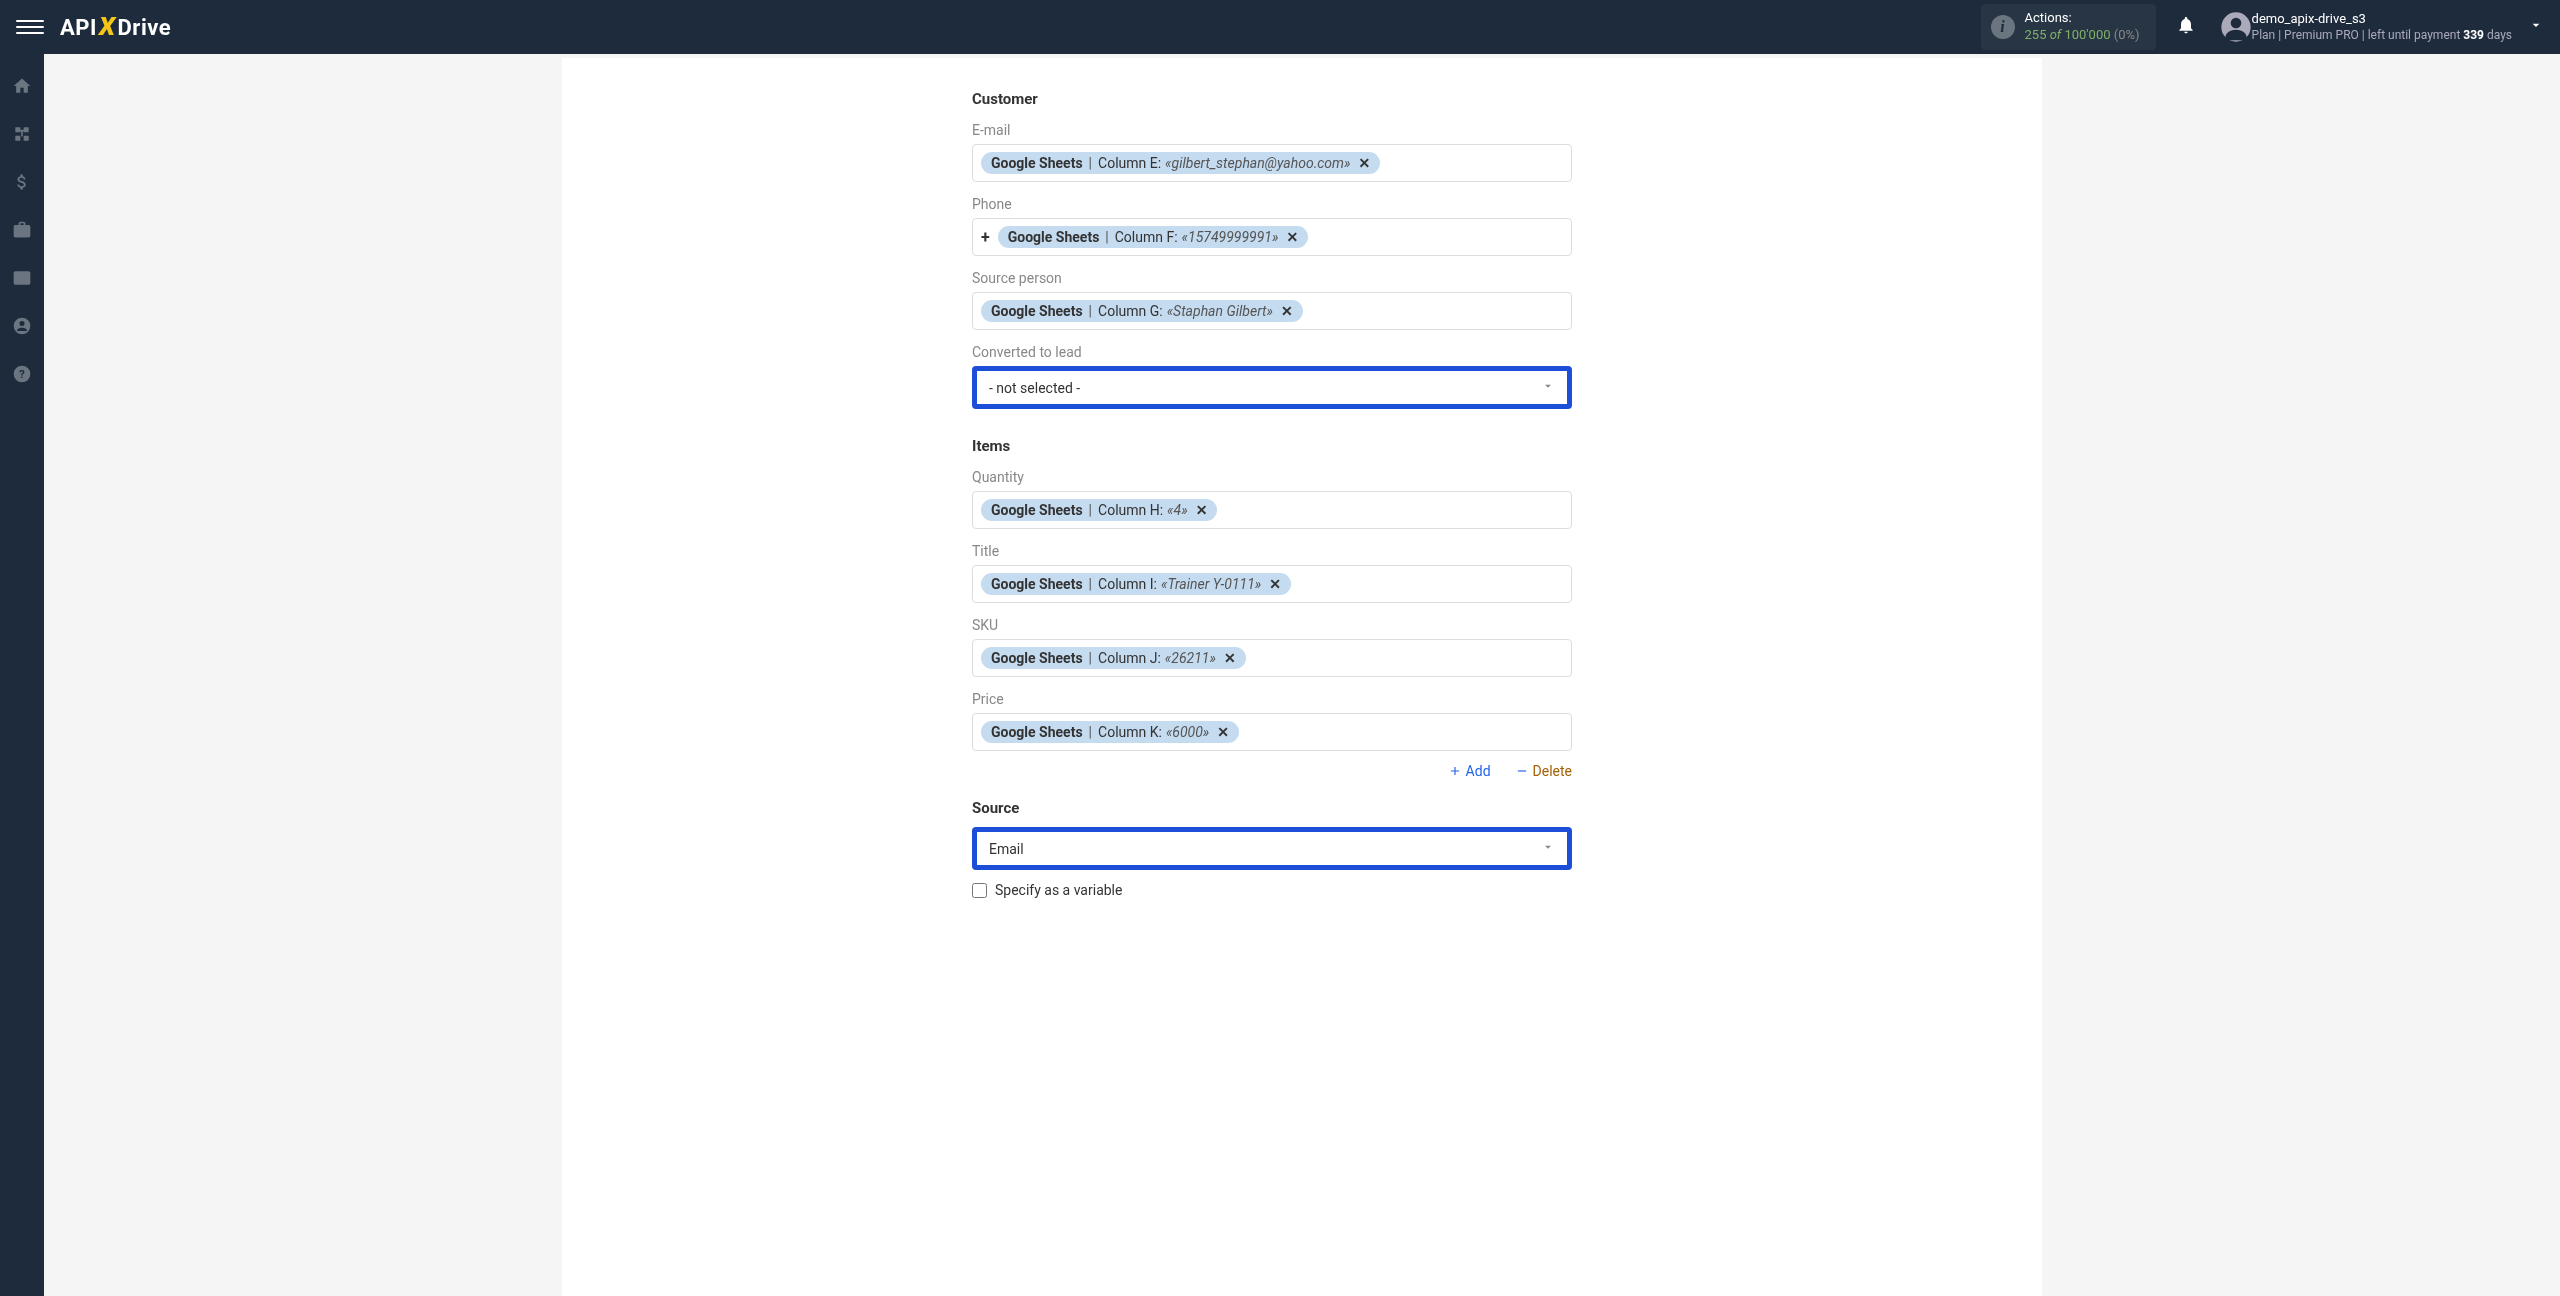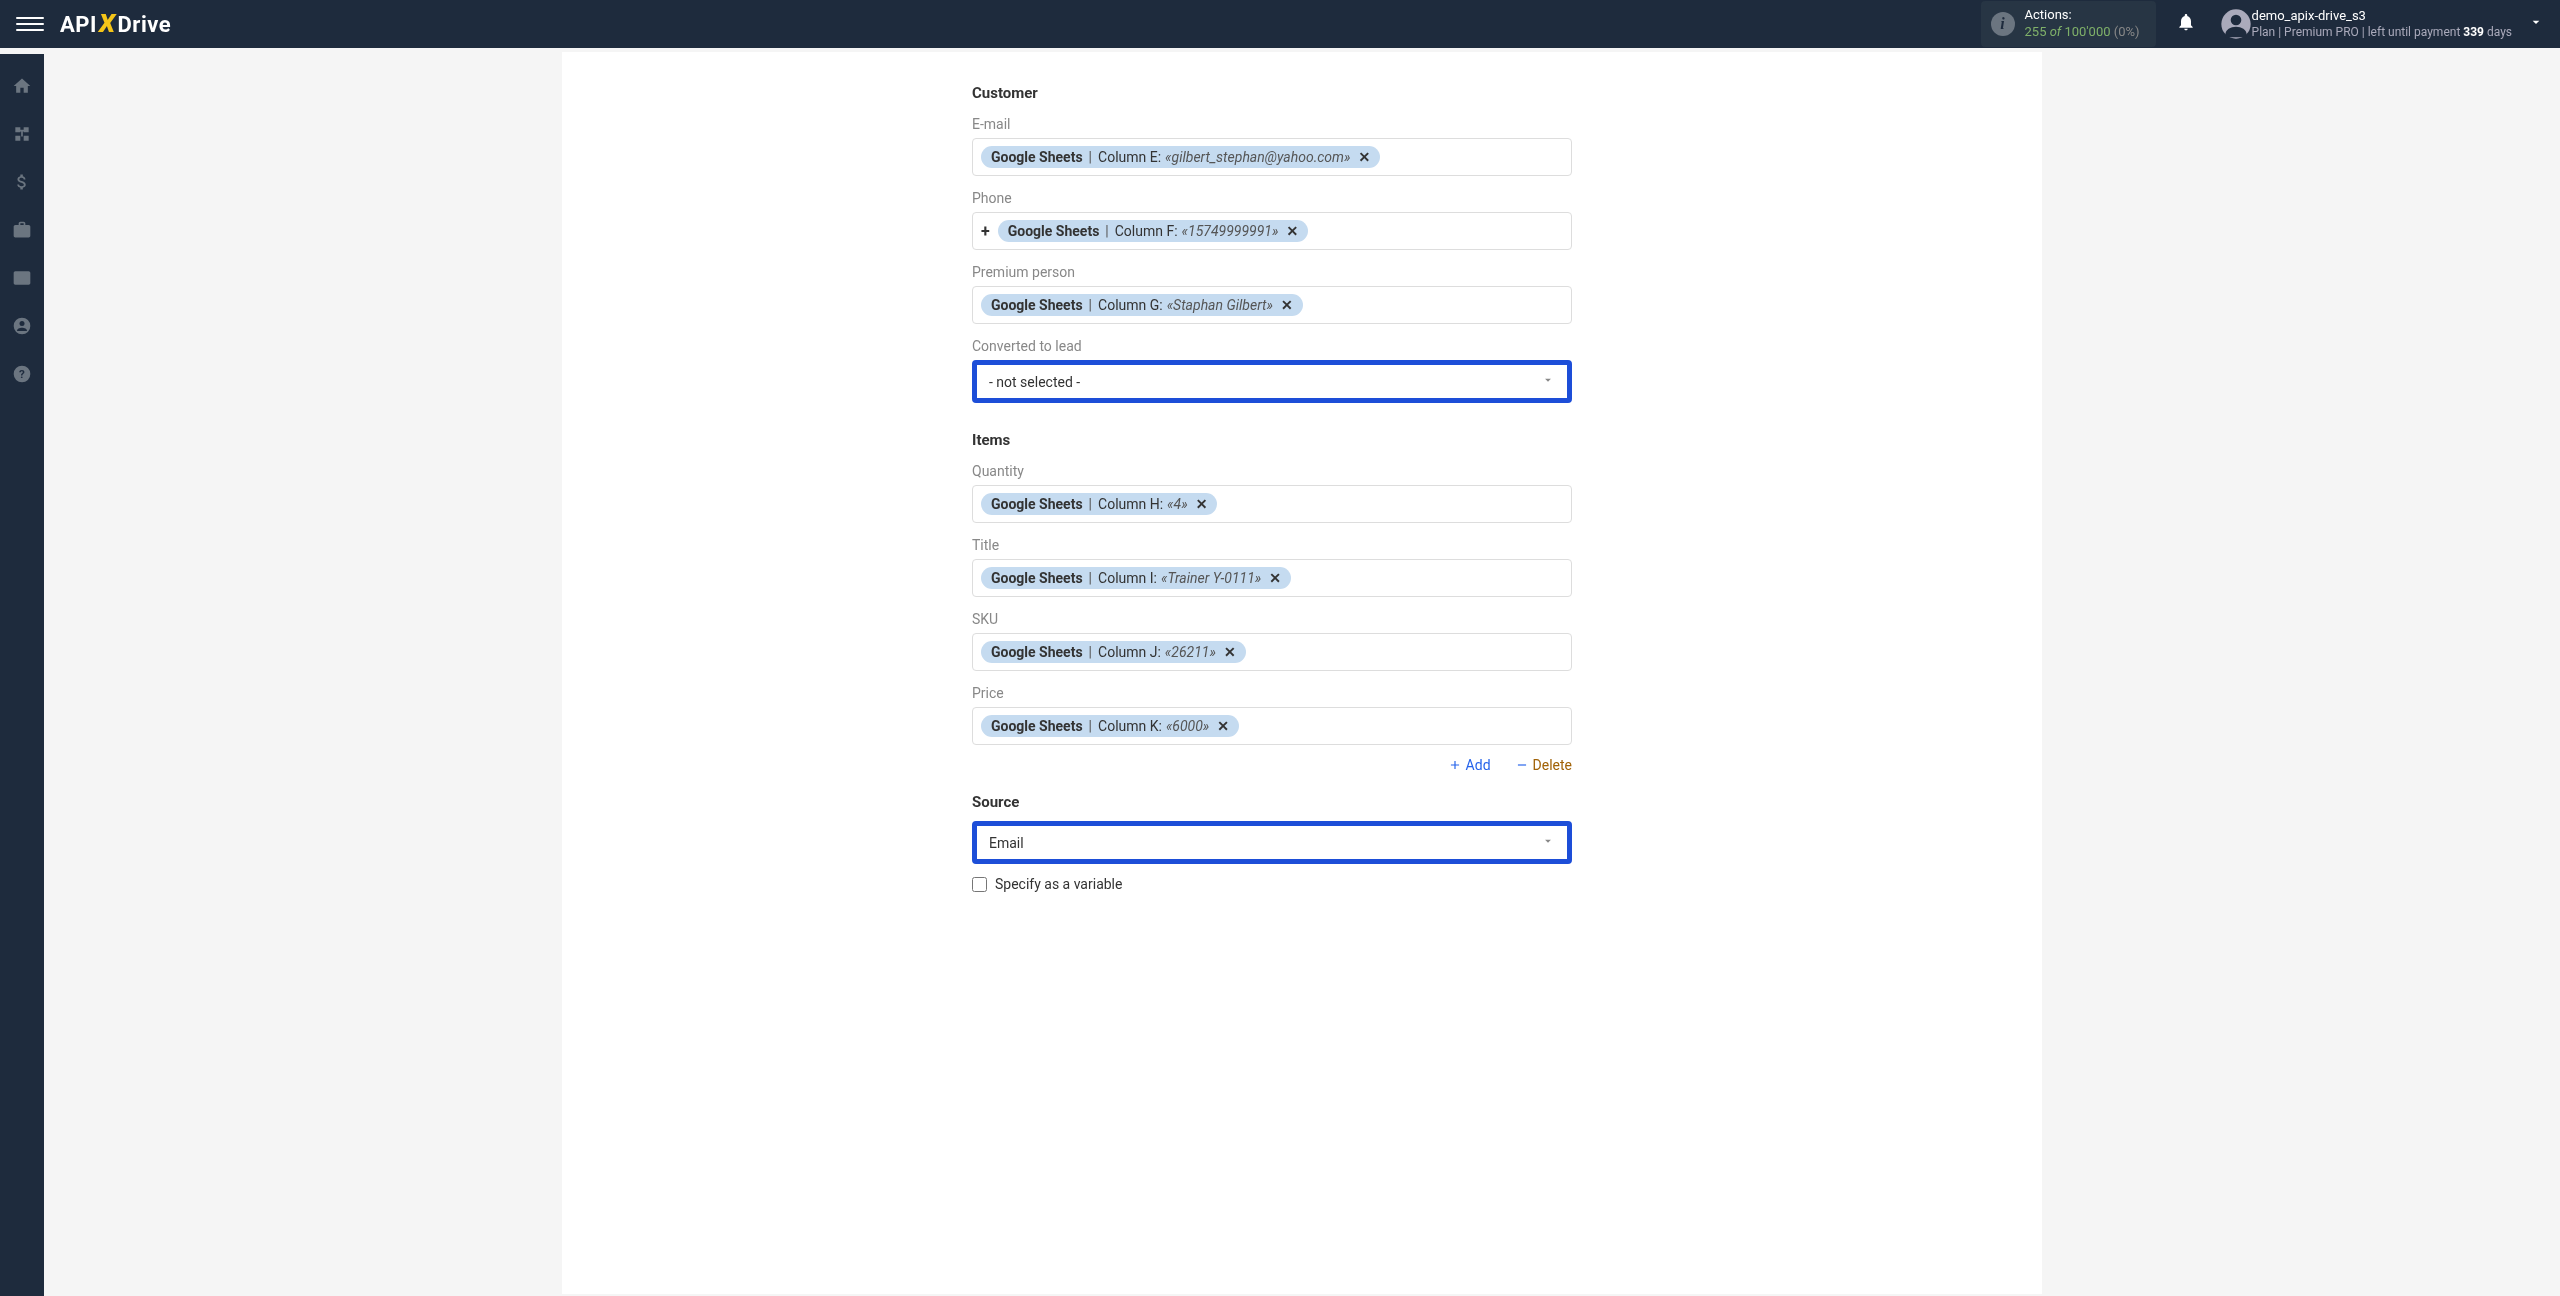--- a/index.html
+++ b/index.html
@@ -1,19 +1,19 @@
 <!DOCTYPE html>
 <html><head>
 <meta charset="utf-8">
 <style>
 * { box-sizing: border-box; margin: 0; padding: 0; }
 body { font-family: -apple-system, BlinkMacSystemFont, "Segoe UI", Roboto, Arial, sans-serif; background: #f5f5f5; }
 
 
-.header { background: #1e2b3d; height: 48px; display: flex; align-items: center; padding: 0 16px; color: #fff; }
+.header { background: #1e2b3d; height: 54px; display: flex; align-items: center; padding: 0 16px; color: #fff; }
 .menu-btn { width: 28px; height: 28px; display: flex; flex-direction: column; justify-content: center; gap: 4px; cursor: pointer; margin-right: 16px; }
 .menu-btn span { height: 2px; background: #fff; border-radius: 1px; }
 .logo { font-size: 22px; font-weight: 700; letter-spacing: 0.5px; display: flex; align-items: center; }
 .logo .x { color: #f5c518; font-style: italic; font-weight: 900; margin: 0 2px; font-size: 26px; position: relative; top: -1px; }
 .header-spacer { flex: 1; }
 .actions-box { background: #273544; border-radius: 4px; padding: 6px 16px 6px 10px; display: flex; align-items: center; gap: 10px; margin-right: 20px; }
 .info-icon { width: 24px; height: 24px; background: #6b7580; border-radius: 50%; display: flex; align-items: center; justify-content: center; font-weight: 700; font-family: Georgia, serif; font-style: italic; color: #1e2b3d; }
 .actions-text { font-size: 13px; line-height: 1.3; }
 .actions-line2 { color: #7fb069; }
 .actions-line2 .of { font-style: italic; }
@@ -176,21 +176,21 @@
         <span class="plus-prefix">+</span>
         <span class="token">
           <span class="src">Google Sheets</span>
           <span class="sep">|</span>
           <span class="col">Column F:</span>
           <span class="val">«15749999991»</span>
           <span class="x">✕</span>
         </span>
       </div>
 
-      <div class="field-label">Premium person</div>
+      <div class="field-label">Source person</div>
       <div class="field-input">
         <span class="token">
           <span class="src">Google Sheets</span>
           <span class="sep">|</span>
           <span class="col">Column G:</span>
           <span class="val">«Staphan Gilbert»</span>
           <span class="x">✕</span>
         </span>
       </div>
 

